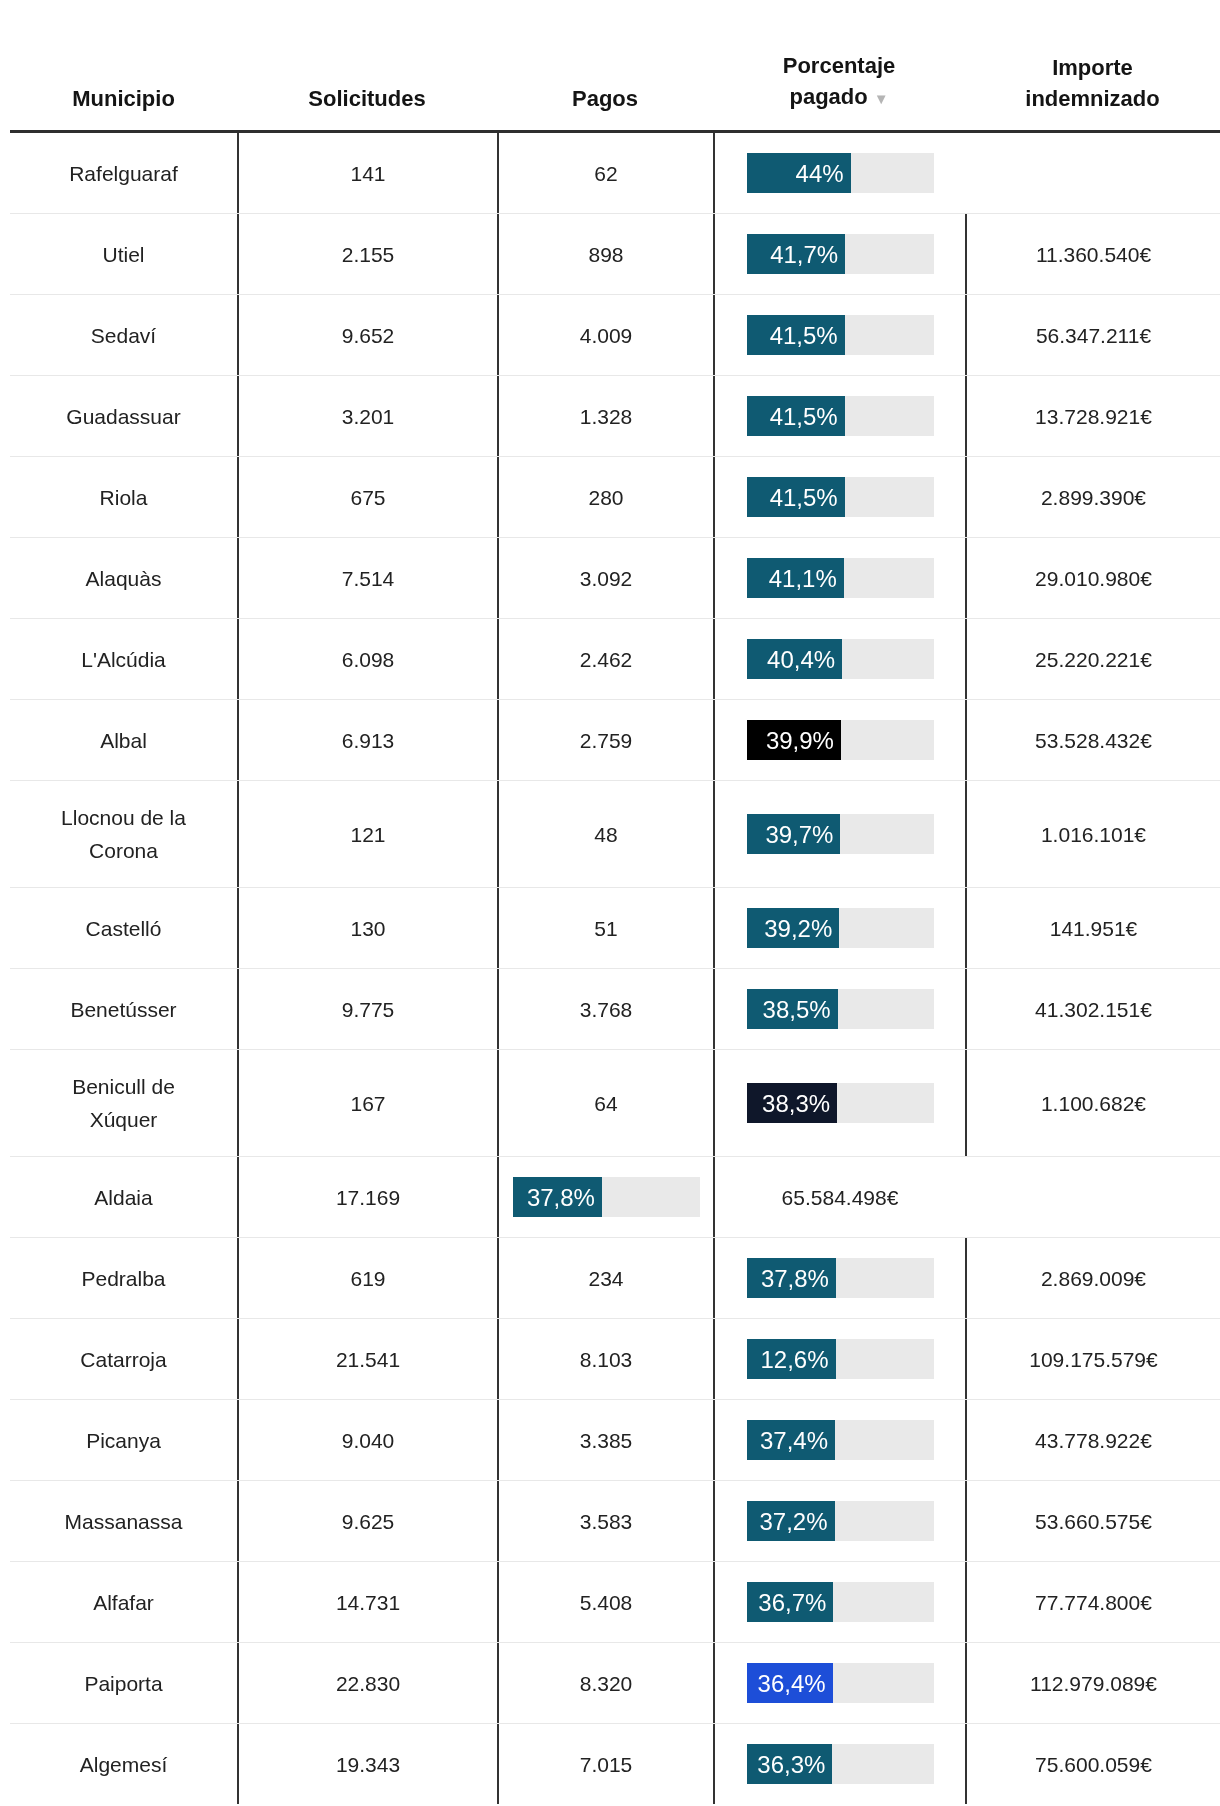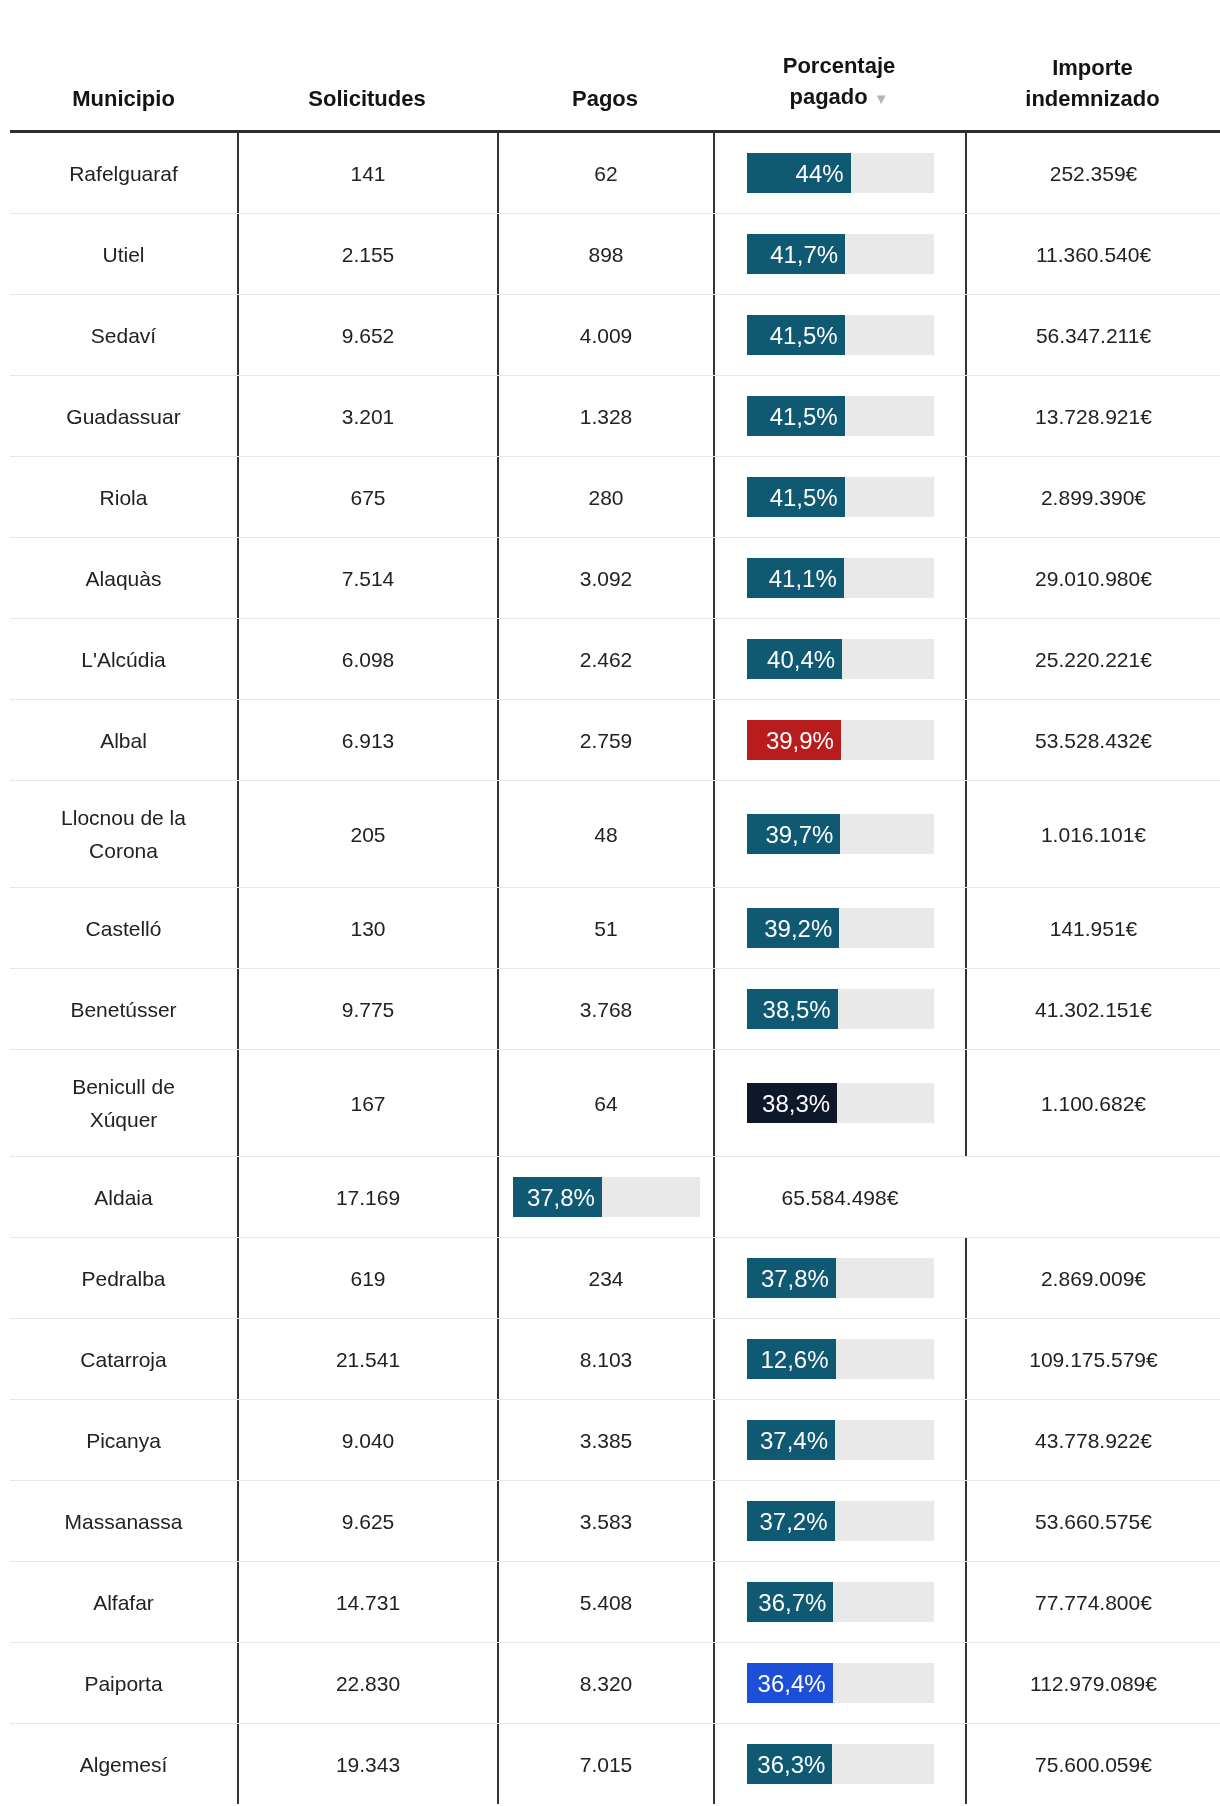--- a/index.html
+++ b/index.html
@@ -106,23 +106,20 @@
           <div class="td bordered">
             <span>62</span>
           </div>
           <div class="td bordered">
             <div class="bar-track">
               <div class="bar-fill" style="width: 55.6962%; background: rgb(15, 90, 114);">
                 <span>44%</span>
               </div>
             </div>
           </div>
-          <div class="td bordered">
-            <span>252.359€</span>
-          </div>
         </div>
         <div class="row">
           <div class="td">
             <span class="celltext">Utiel</span>
           </div>
           <div class="td bordered">
             <span>2.155</span>
           </div>
           <div class="td bordered">
             <span>898</span>
@@ -248,35 +245,35 @@
             <span class="celltext">Albal</span>
           </div>
           <div class="td bordered">
             <span>6.913</span>
           </div>
           <div class="td bordered">
             <span>2.759</span>
           </div>
           <div class="td bordered">
             <div class="bar-track">
-              <div class="bar-fill" style="width: 50.5063%; background: #b91c1c;">
+              <div class="bar-fill" style="width: 50.5063%; background: #000000;">
                 <span>39,9%</span>
               </div>
             </div>
           </div>
           <div class="td bordered">
             <span>53.528.432€</span>
           </div>
         </div>
         <div class="row">
           <div class="td">
             <span class="celltext">Llocnou de la Corona</span>
           </div>
           <div class="td bordered">
-            <span>205</span>
+            <span>121</span>
           </div>
           <div class="td bordered">
             <span>48</span>
           </div>
           <div class="td bordered">
             <div class="bar-track">
               <div class="bar-fill" style="width: 50.2532%; background: rgb(15, 90, 114);">
                 <span>39,7%</span>
               </div>
             </div>

